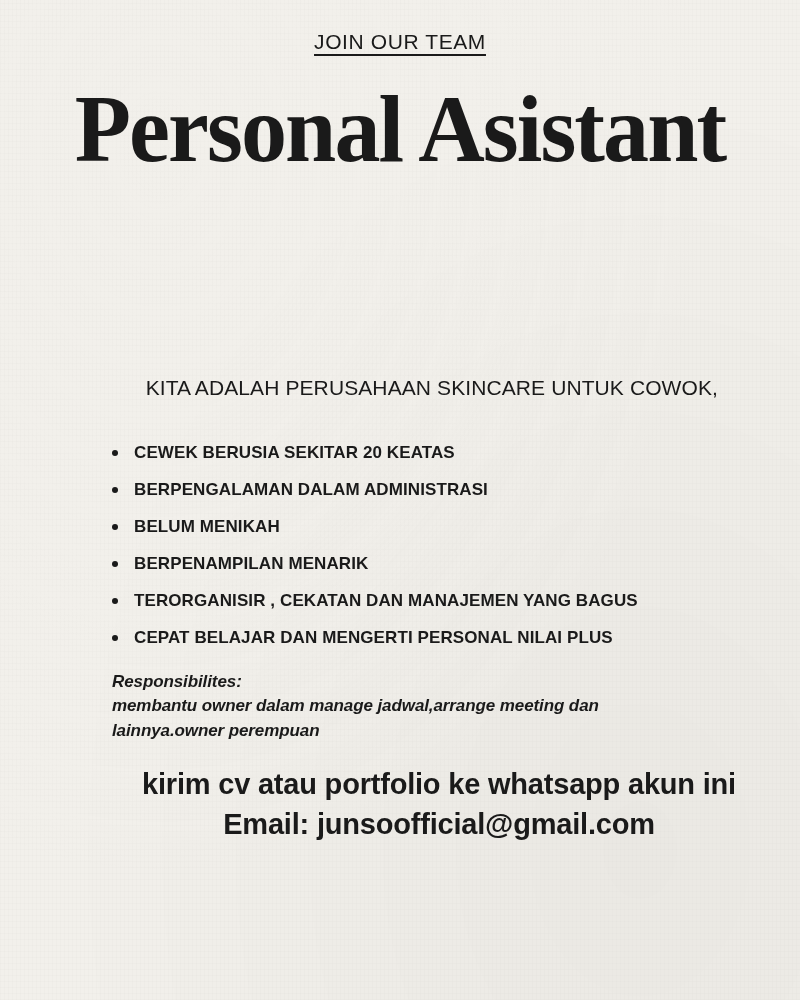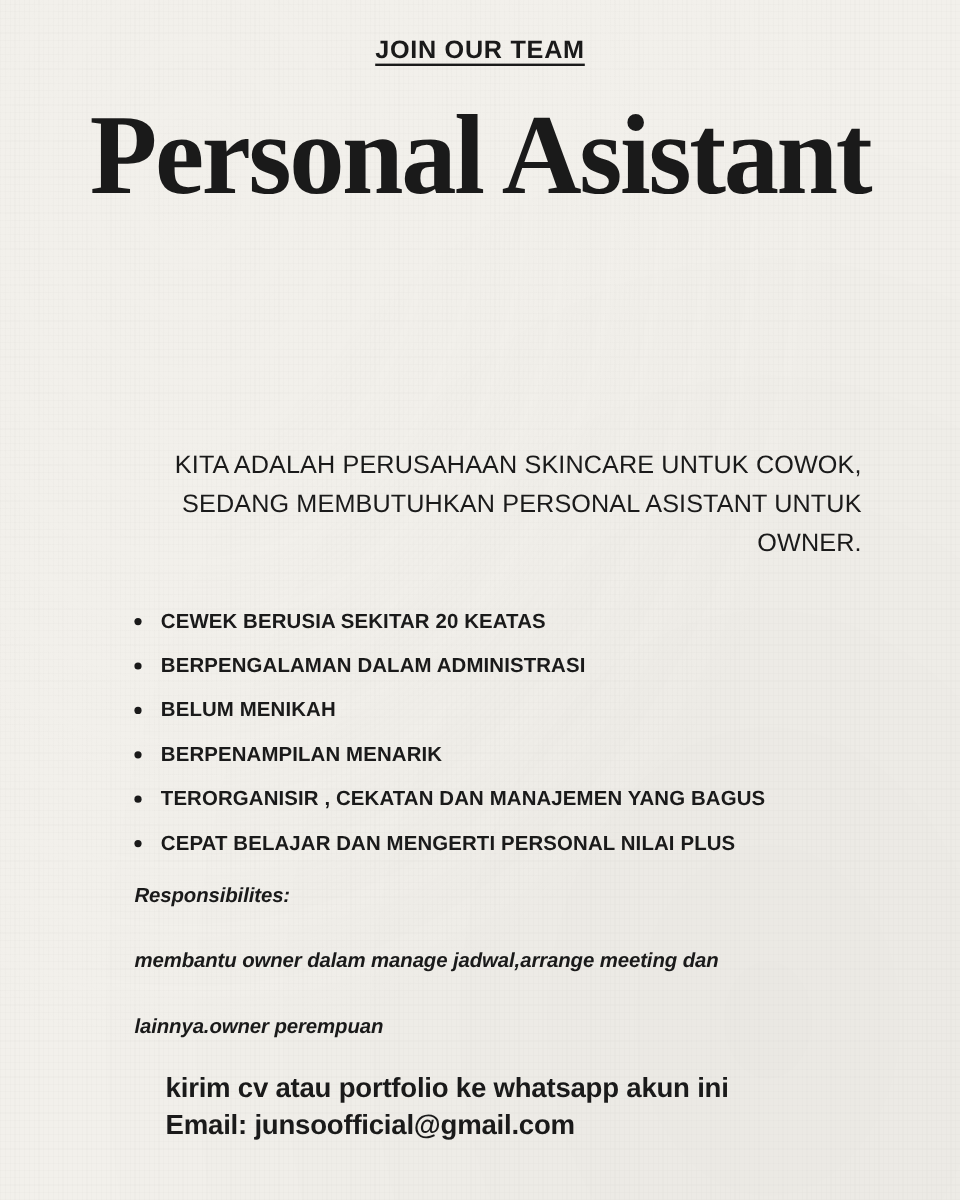--- a/index.html
+++ b/index.html
@@ -32,21 +32,21 @@
     position: relative;
     width: 800px;
     height: 1000px;
     box-sizing: border-box;
     padding: 0 60px;
   }
   .eyebrow {
     margin-top: 30px;
     text-align: center;
     font-size: 21px;
-    font-weight: bold;
+    font-weight: normal;
     letter-spacing: 0.6px;
     text-decoration: underline;
     text-underline-offset: 5px;
     text-decoration-thickness: 2px;
   }
   .headline {
     margin-top: 28px;
     text-align: center;
     font-family: "Liberation Serif", "DejaVu Serif", serif;
     font-weight: bold;
@@ -97,54 +97,53 @@
     font-weight: bold;
     font-size: 17px;
     line-height: 1.45;
     letter-spacing: -0.1px;
   }
   .responsibilities .resp-title {
     display: block;
   }
   .responsibilities .resp-line {
     display: block;
-    margin-top: 30px;
   }
   .location {
     margin: 58px 0 0 82px;
     font-size: 21px;
     font-weight: 400;
     letter-spacing: 0.1px;
     color: #1f1f1f;
   }
   .contact {
     margin: 22px 0 0 78px;
   }
   .contact .contact-line {
     display: block;
-    font-size: 23px;
+    font-size: 29px;
     font-weight: bold;
     letter-spacing: -0.2px;
     line-height: 1.35;
+    text-align: center;
   }
 </style>
 </head>
 <body>
 
 <div class="paper-texture"></div>
 
 <div class="poster">
 
   <div class="eyebrow">JOIN OUR TEAM</div>
 
   <h1 class="headline">Personal Asistant</h1>
 
   <div class="intro">
     <span class="line">KITA ADALAH PERUSAHAAN SKINCARE UNTUK COWOK,</span>
-    <span class="line">SEDANG MEMBUTUHKAN PERSONAL ASISTANT UNTUK OWNER.</span>
   </div>
 
   <ul class="requirements">
     <li>CEWEK BERUSIA SEKITAR 20 KEATAS</li>
     <li>BERPENGALAMAN DALAM ADMINISTRASI</li>
     <li>BELUM MENIKAH</li>
     <li>BERPENAMPILAN MENARIK</li>
     <li>TERORGANISIR , CEKATAN DAN MANAJEMEN YANG BAGUS</li>
     <li>CEPAT BELAJAR DAN MENGERTI PERSONAL NILAI PLUS</li>
   </ul>

